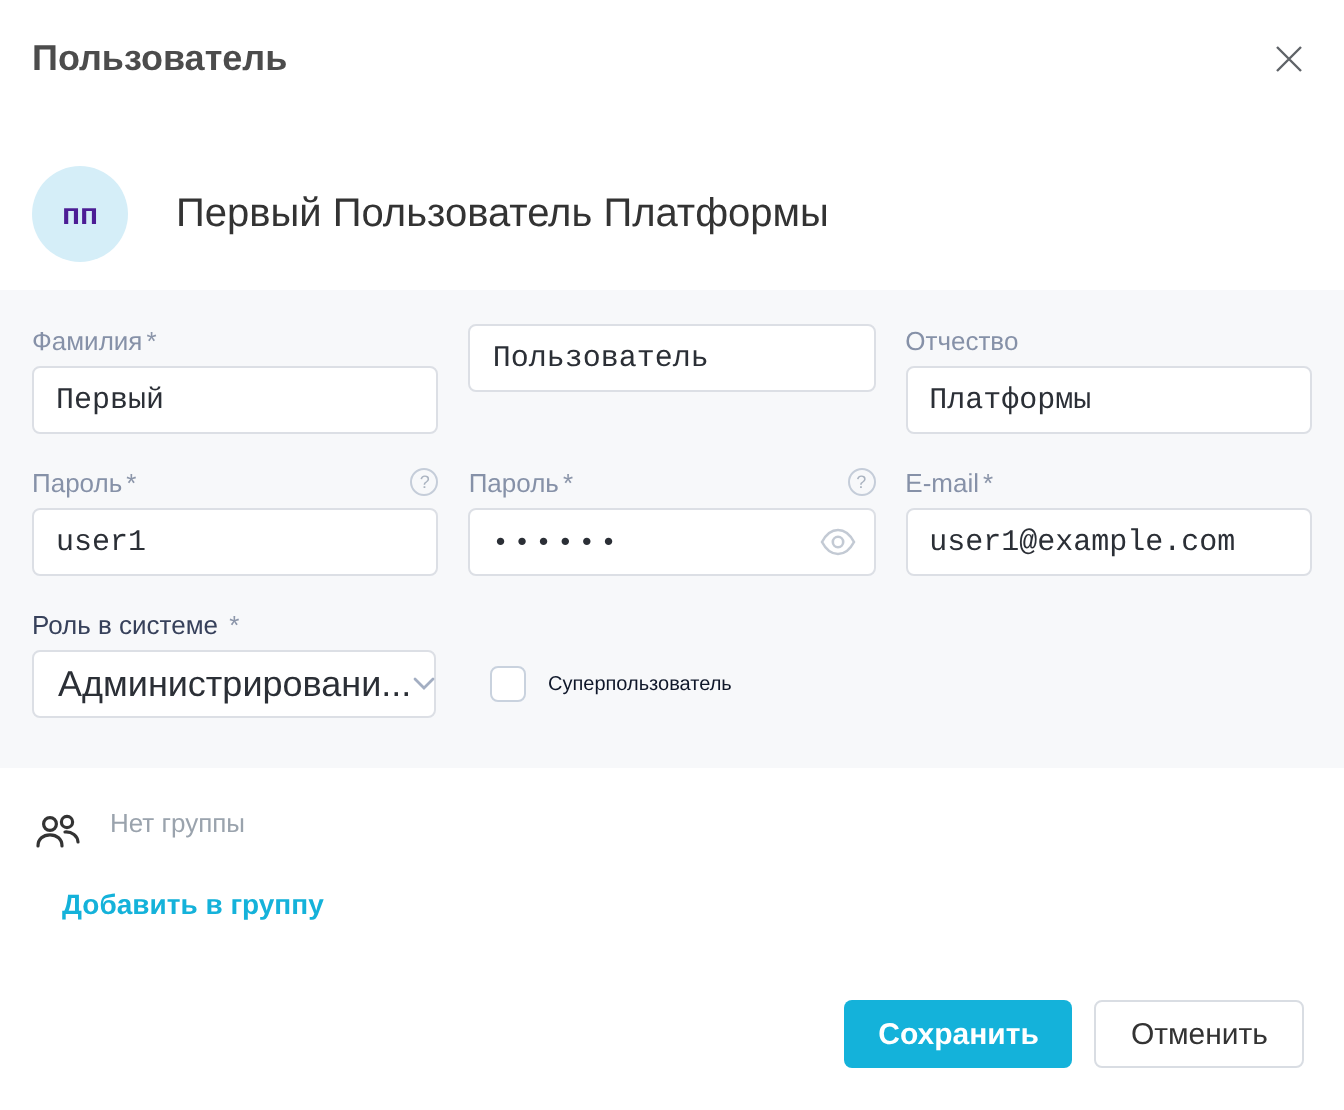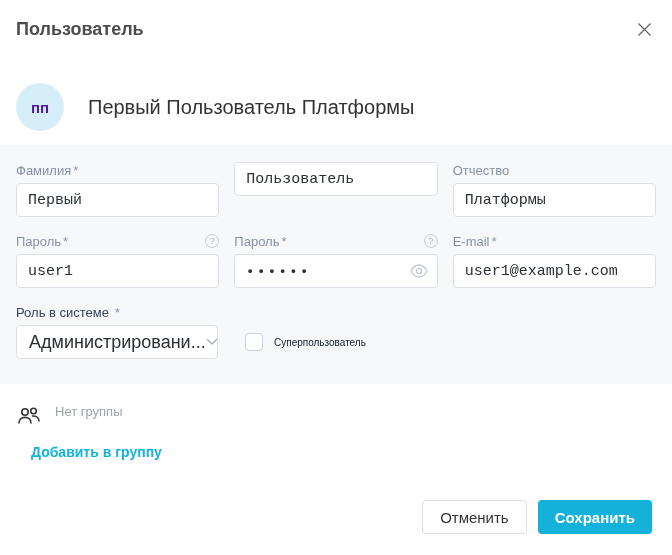--- a/index.html
+++ b/index.html
@@ -187,17 +187,17 @@
           <path d="M3 19 C3 15.5 5.6 13.4 9 13.4 C12.4 13.4 15 15.5 15 19" stroke="#333" stroke-width="1.6" stroke-linecap="round"></path>
           <path d="M16.5 12 C20 11.8 22.8 13.8 23 17" stroke="#333" stroke-width="1.6" stroke-linecap="round"></path>
         </svg>
       </span>
       <span class="group-empty">Нет группы</span>
     </div>
     <span class="add-link">Добавить в группу</span>
   </div>
 
   <div class="footer">
+    <button class="btn btn-save">Сохранить</button>
     <button class="btn btn-cancel">Отменить</button>
-    <button class="btn btn-save">Сохранить</button>
   </div>
 
 </div>
 
 </body></html>

